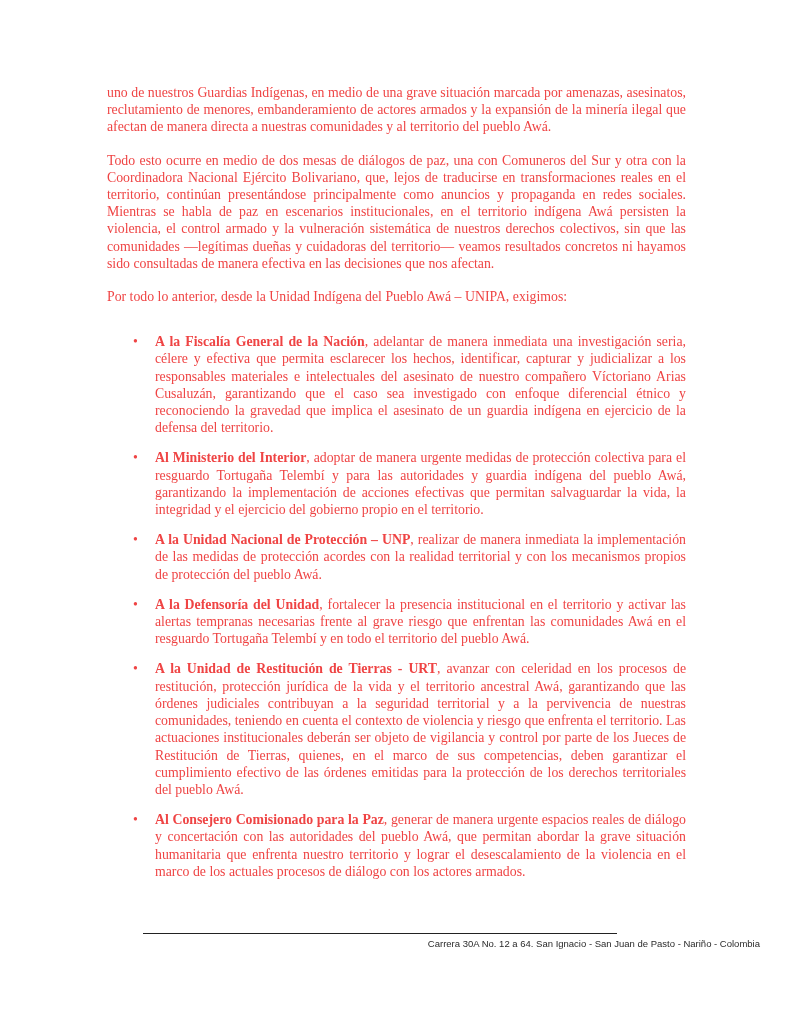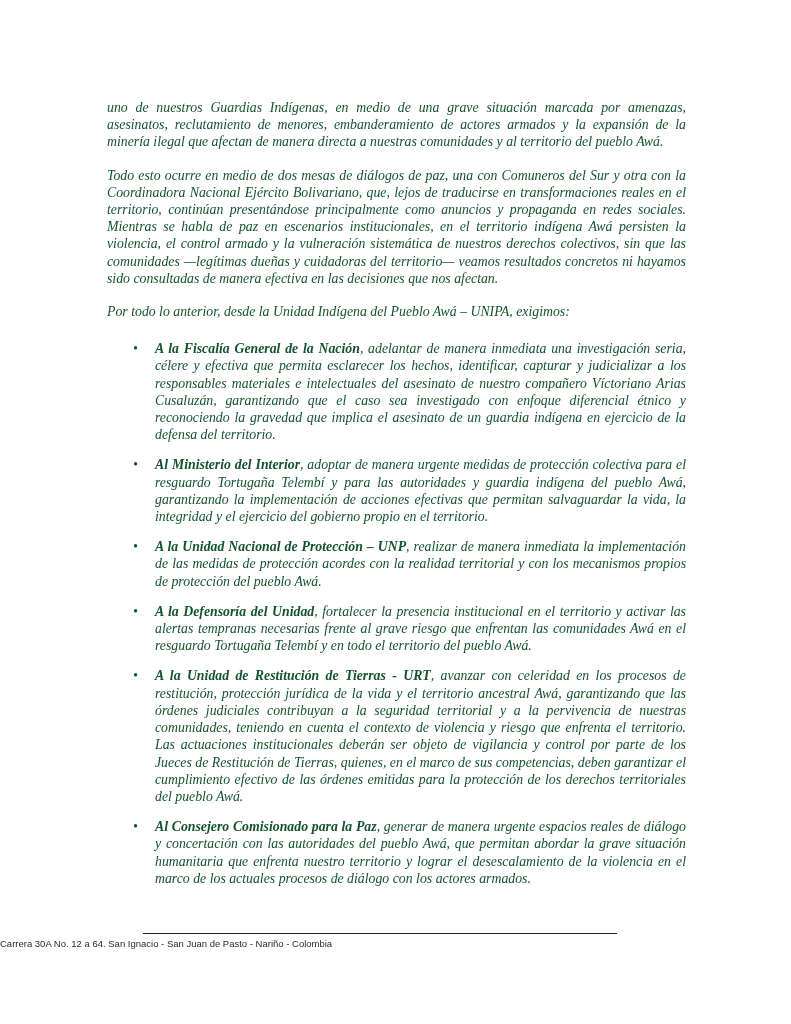--- a/index.html
+++ b/index.html
@@ -11,33 +11,32 @@
     position: relative;
     width: 791px;
     height: 1024px;
     background: #ffffff;
     overflow: hidden;
     font-family: "Liberation Serif", serif;
   }
   .content {
     position: absolute;
     left: 107px;
-    top: 99px;
+    top: 84px;
     width: 579px;
-    color: #14532d;
+    color: #ef4444;
     font-size: 13.8px;
     line-height: 17.2px;
     text-align: justify;
-    font-style: italic;
   }
   .content p {
     margin: 0 0 16px 0;
   }
   .content p.lead-in {
-    margin-bottom: 20px;
+    margin-bottom: 28px;
   }
   ul.demands {
     list-style: none;
     margin: 0;
     padding: 0 0 0 26px;
   }
   li.demand {
     display: flex;
     margin-bottom: 13px;
   }
@@ -54,21 +53,21 @@
   }
   .demand-text strong {
     font-weight: bold;
     margin-top: 16px;
   }
   .footer {
     position: absolute;
     left: 0;
     top: 933px;
     width: 760px;
-    text-align: left;
+    text-align: right;
     font-family: "Liberation Sans", sans-serif;
     font-size: 9.5px;
     line-height: 12.8px;
     color: #2a2a2a;
   }
   .footer-rule {
     width: 474px;
     height: 0;
     border-top: 1.5px solid #222222;
     margin: 0 auto 4px auto;

